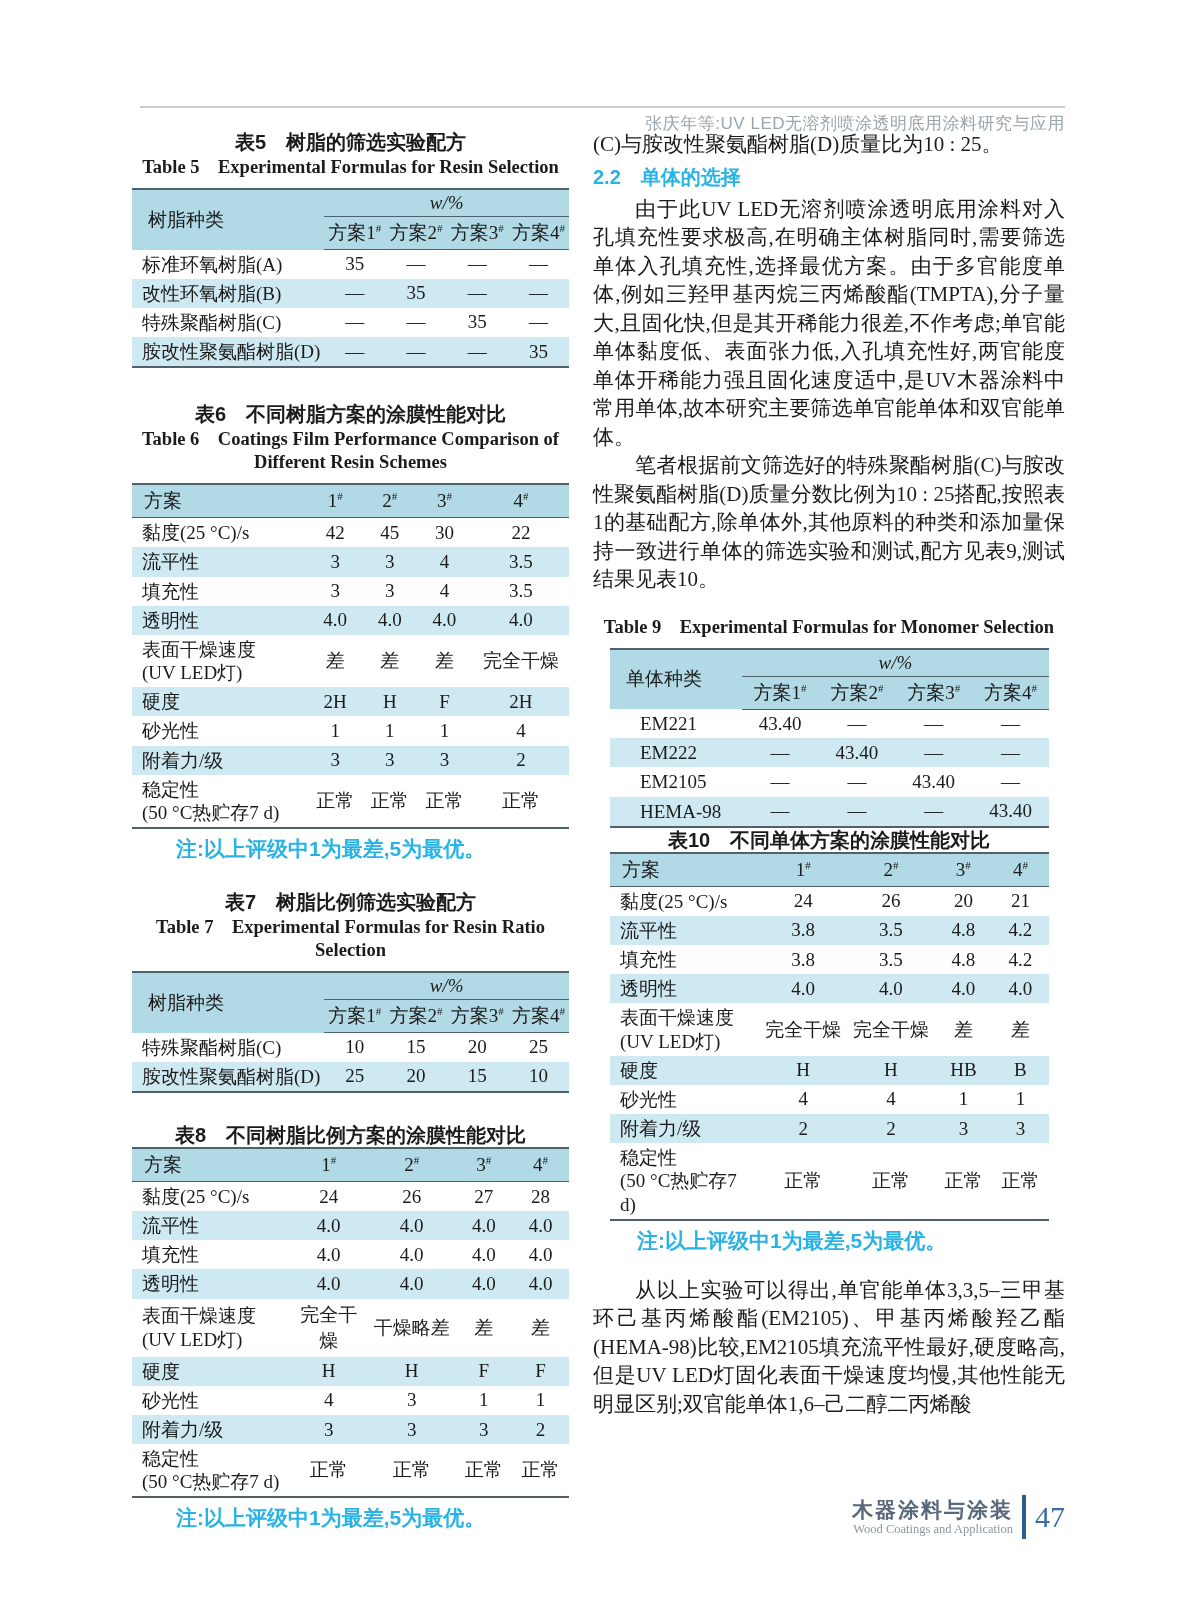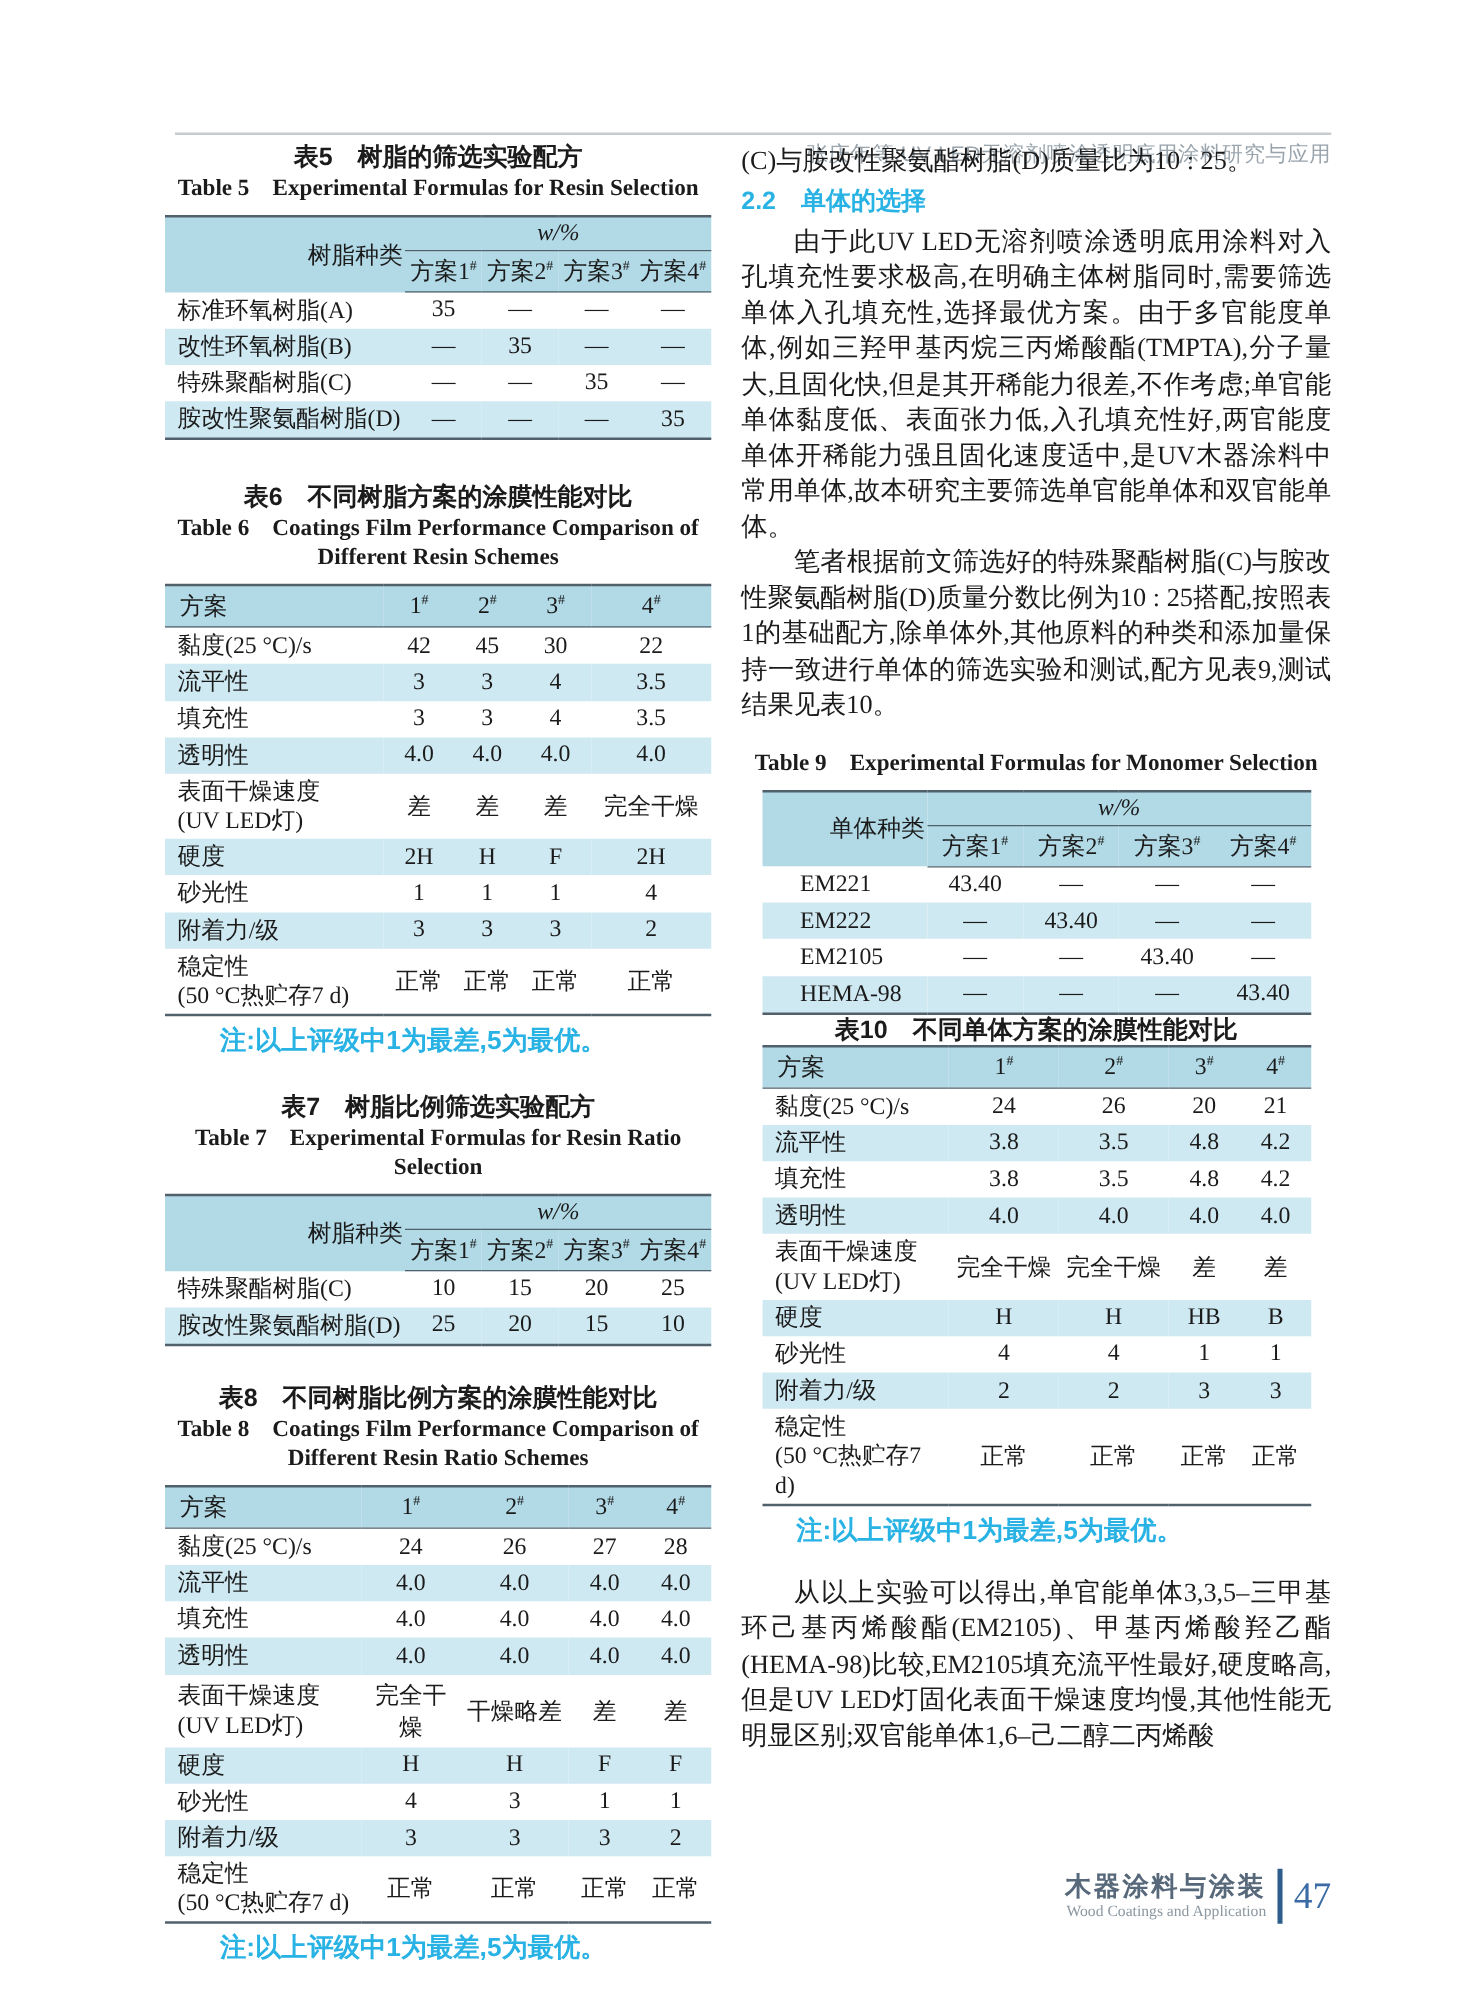--- a/index.html
+++ b/index.html
@@ -21,21 +21,21 @@
     overflow:hidden;
   }
   .running-head{
     position:absolute;top:80px;right:122px;
     font-size:17px;color:var(--head_text);letter-spacing:0.5px;margin-top:32px;
   }
   .head-rule{
     position:absolute;top:106px;left:140px;width:925px;height:2px;
     background:var(--head_rule);
   }
-  .col{position:absolute;top:114px;}
+  .col{position:absolute;top:130px;}
   .col-left{left:132px;width:437px;}
   .col-right{left:593px;width:472px;}
 
   .tbl-title-zh{
     text-align:center;font-weight:700;font-size:20px;line-height:24px;
     font-family:"Liberation Sans","DejaVu Sans",sans-serif;
   }
   .tbl-title-en{
     text-align:center;font-weight:700;font-size:18.5px;line-height:23px;
     font-family:"Liberation Serif","DejaVu Serif",serif;
@@ -44,21 +44,21 @@
   .data-table{
     width:100%;border-collapse:collapse;
     border-top:2px solid var(--table_rule);
     border-bottom:2px solid var(--table_rule);
     font-size:19px;
     font-family:"Liberation Serif","DejaVu Serif",serif;
   }
   .data-table thead{background:var(--band);}
   .data-table thead tr:last-child th{border-bottom:1.5px solid var(--table_rule);}
   .data-table th{font-weight:400;padding:3px 2px;}
-  .data-table th.stub{text-align:right;vertical-align:middle;padding-left:16px;}
+  .data-table th.stub{text-align:left;vertical-align:middle;padding-left:16px;}
   .data-table th.stub-left{text-align:left;padding-left:12px;margin-top:32px;}
   .data-table th.group{
     text-align:center;font-style:italic;padding:2px 0;
     border-bottom:1px solid var(--table_rule);
   }
   .data-table th.scheme{text-align:center;}
   .data-table tbody tr:nth-child(even){background:var(--band_alt);}
   .data-table td{padding:3px 2px;vertical-align:middle;}
   .data-table td.row-label{
     text-align:left;padding-left:10px;white-space:pre-line;line-height:1.22;
@@ -310,21 +310,20 @@
                 <td class="val">15</td>
                 <td class="val">10</td>
               </tr>
             </tbody>
           </table>
         </div>
     </div>
 
     <div>
       <div class="tbl-title-zh">表8 不同树脂比例方案的涂膜性能对比</div>
-      <div class="tbl-title-en">Table 8 Coatings Film Performance Comparison of Different Resin Ratio Schemes</div>
       <div class="tbl" data-table="left_column.table8">
           <table class="data-table">
             <colgroup>
               <col style="width: 36%;">
               <col style="width: 18%;">
               <col style="width: 20%;">
               <col style="width: 13%;">
               <col style="width: 13%;">
             </colgroup>
             <thead>

